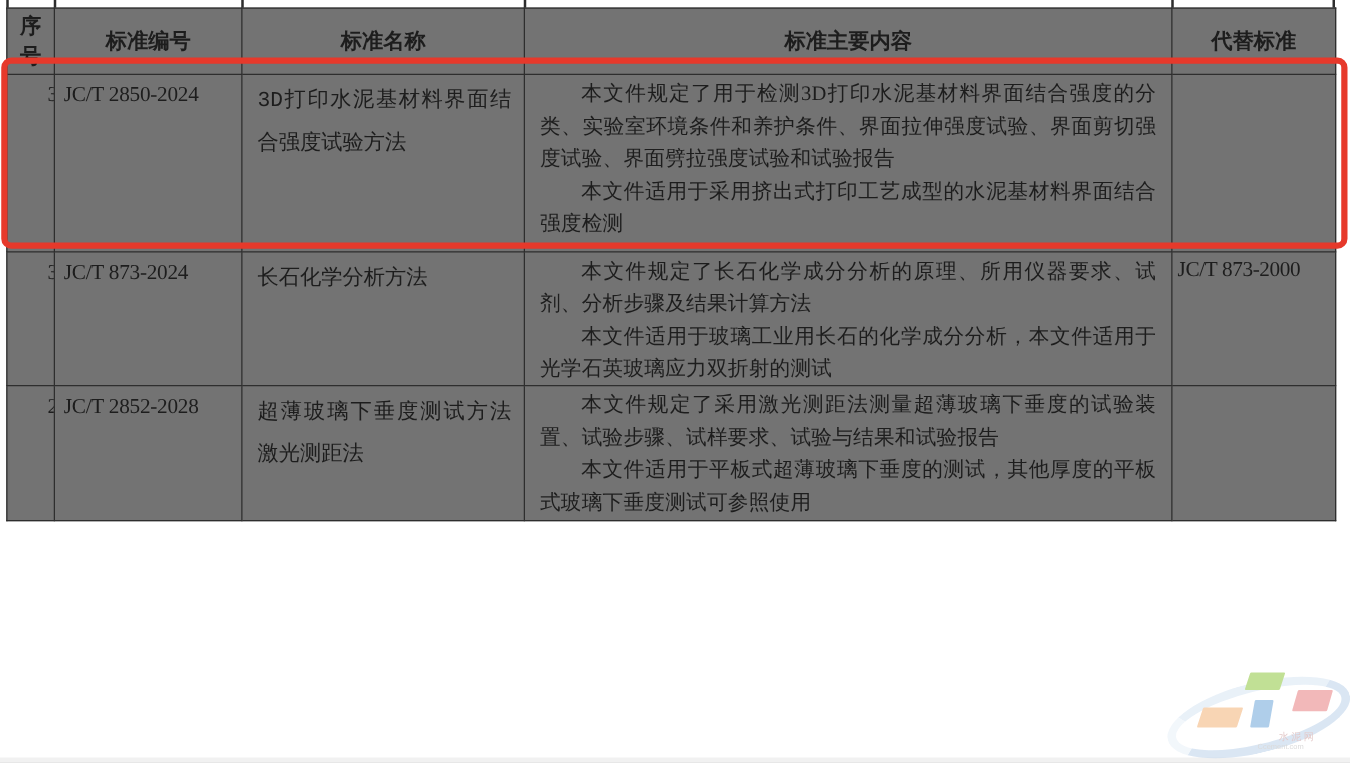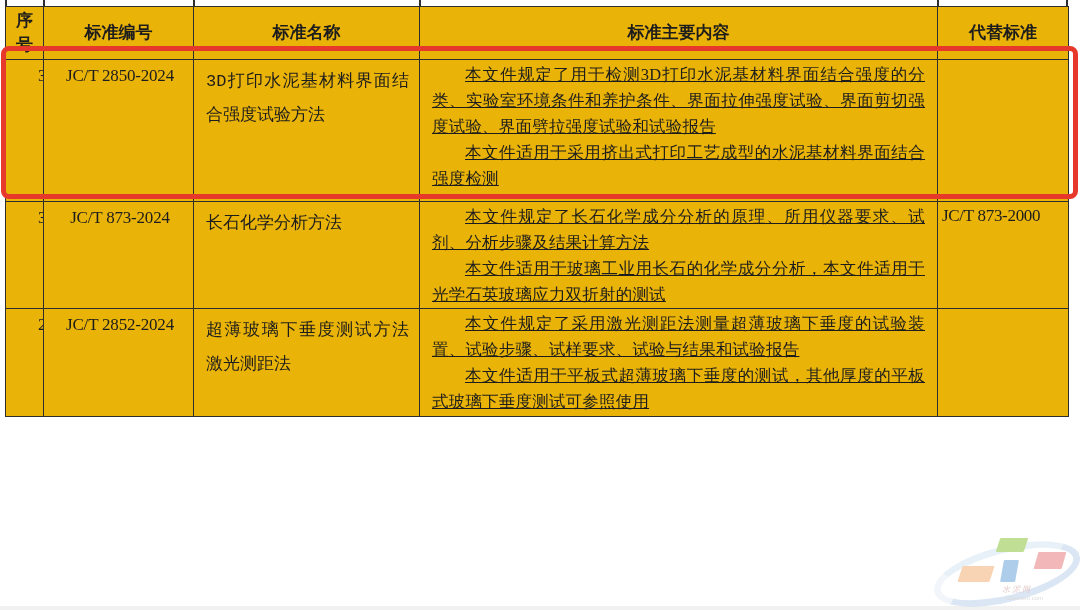--- a/index.html
+++ b/index.html
@@ -4,57 +4,57 @@
 <style>
   html,body{margin:0;padding:0;background:#fff;}
   .page{
     position:relative;width:1080px;height:610px;background:#ffffff;
     font-family:"Liberation Serif","DejaVu Serif",serif;color:#1d1d1d;
     overflow:hidden;
   }
   
   table.std{
     position:absolute;left:5px;top:6px;border-collapse:collapse;table-layout:fixed;
-    width:1063px;background:#eab308;
+    width:1063px;background:#737373;
   }
   table.std td,table.std th{
     border:1.6px solid #2e2e2e;vertical-align:top;overflow:hidden;
     font-size:17px;box-sizing:border-box;
   }
   th{font-weight:bold;vertical-align:middle !important;text-align:center;
      padding:2px 2px;line-height:22px;}
   th.no-h{word-break:break-all;line-height:24px;}
   td.no{ text-align:left;padding-top:6px;font-size:17px;padding-left:32px;}
-  td.code{padding:6px 4px 0 7px;font-size:17px;letter-spacing:-0.2px;text-align:center;}
+  td.code{padding:6px 4px 0 7px;font-size:17px;letter-spacing:-0.2px;}
   td.name{padding:5px 10px 0 12px;line-height:34px;font-size:17px;text-align:justify;font-family:Liberation Mono, monospace;}
   td.content{padding:2px 12px 0 12px;}
   td.content p{margin:0;text-indent:2em;line-height:26px;font-size:16.5px;
-               text-align:justify;letter-spacing:0.2px;text-decoration:underline;}
+               text-align:justify;letter-spacing:0.2px;}
   td.replace{padding:4px 2px 0 4px;text-align:left;font-size:15.5px;letter-spacing:-0.3px;}
   
   .stub{position:absolute;top:0;width:1.6px;height:8px;background:#2e2e2e;}
   
   .hl-box{
     position:absolute;left:1px;top:46px;width:1077px;height:153px;
     border:5px solid #e6392b;border-radius:8px;box-sizing:border-box;
     pointer-events:none;z-index:5;
   }
   
   .wm{position:absolute;right:-6px;bottom:0;width:150px;height:78px;opacity:.55;
       pointer-events:none;z-index:2;}
   .wm .arc{position:absolute;left:-4px;top:14px;width:150px;height:56px;
       border:7px solid #bcd2ea;border-radius:50%;transform:rotate(-14deg);
       border-top-color:#d7e5f3;border-left-color:#e8f0f8;box-sizing:border-box;}
   .wm .sq{position:absolute;border-radius:1px;}
   .wm .sq.green {left:62px;top:6px; width:28px;height:14px;background:#8fc63e;transform:skewX(-18deg);}
   .wm .sq.red   {left:100px;top:20px;width:28px;height:17px;background:#e87f80;transform:skewX(-16deg);}
   .wm .sq.orange{left:24px;top:34px;width:32px;height:16px;background:#f3b277;transform:skewX(-18deg);}
   .wm .sq.blue  {left:66px;top:28px;width:15px;height:22px;background:#6da6d9;transform:skewX(-10deg);}
-  .wm .t-cn{position:absolute;left:66px;top:52px;font-size:8px;color:#cc9d9d;
-      font-family:"Liberation Sans",sans-serif;letter-spacing:2px;font-style:italic;}
+  .wm .t-cn{position:absolute;left:87px;top:52px;font-size:8px;color:#cc9d9d;
+      font-family:"Liberation Sans",sans-serif;letter-spacing:2px;}
   .wm .t-en{position:absolute;left:70px;top:63px;font-size:6px;color:#bdbdbd;
       font-family:"Liberation Sans",sans-serif;}
   
   .bottom-strip{position:absolute;left:0;bottom:0;width:100%;height:4px;background:#f1f1f1;}
 </style>
 </head>
 <body>
 
 <div class="page">
 
@@ -100,21 +100,21 @@
       <td class="content">
         <p>本文件规定了长石化学成分分析的原理、所用仪器要求、试剂、分析步骤及结果计算方法</p>
         <p>本文件适用于玻璃工业用长石的化学成分分析，本文件适用于光学石英玻璃应力双折射的测试</p>
       </td>
       <td class="replace">JC/T 873-2000</td>
     </tr>
 
 
     <tr style="height:108px">
       <td class="no">233</td>
-      <td class="code">JC/T 2852-2024</td>
+      <td class="code">JC/T 2852-2028</td>
       <td class="name">超薄玻璃下垂度测试方法 激光测距法</td>
       <td class="content">
         <p>本文件规定了采用激光测距法测量超薄玻璃下垂度的试验装置、试验步骤、试样要求、试验与结果和试验报告</p>
         <p>本文件适用于平板式超薄玻璃下垂度的测试，其他厚度的平板式玻璃下垂度测试可参照使用</p>
       </td>
       <td class="replace"></td>
     </tr>
 
   </tbody>
     </table>

